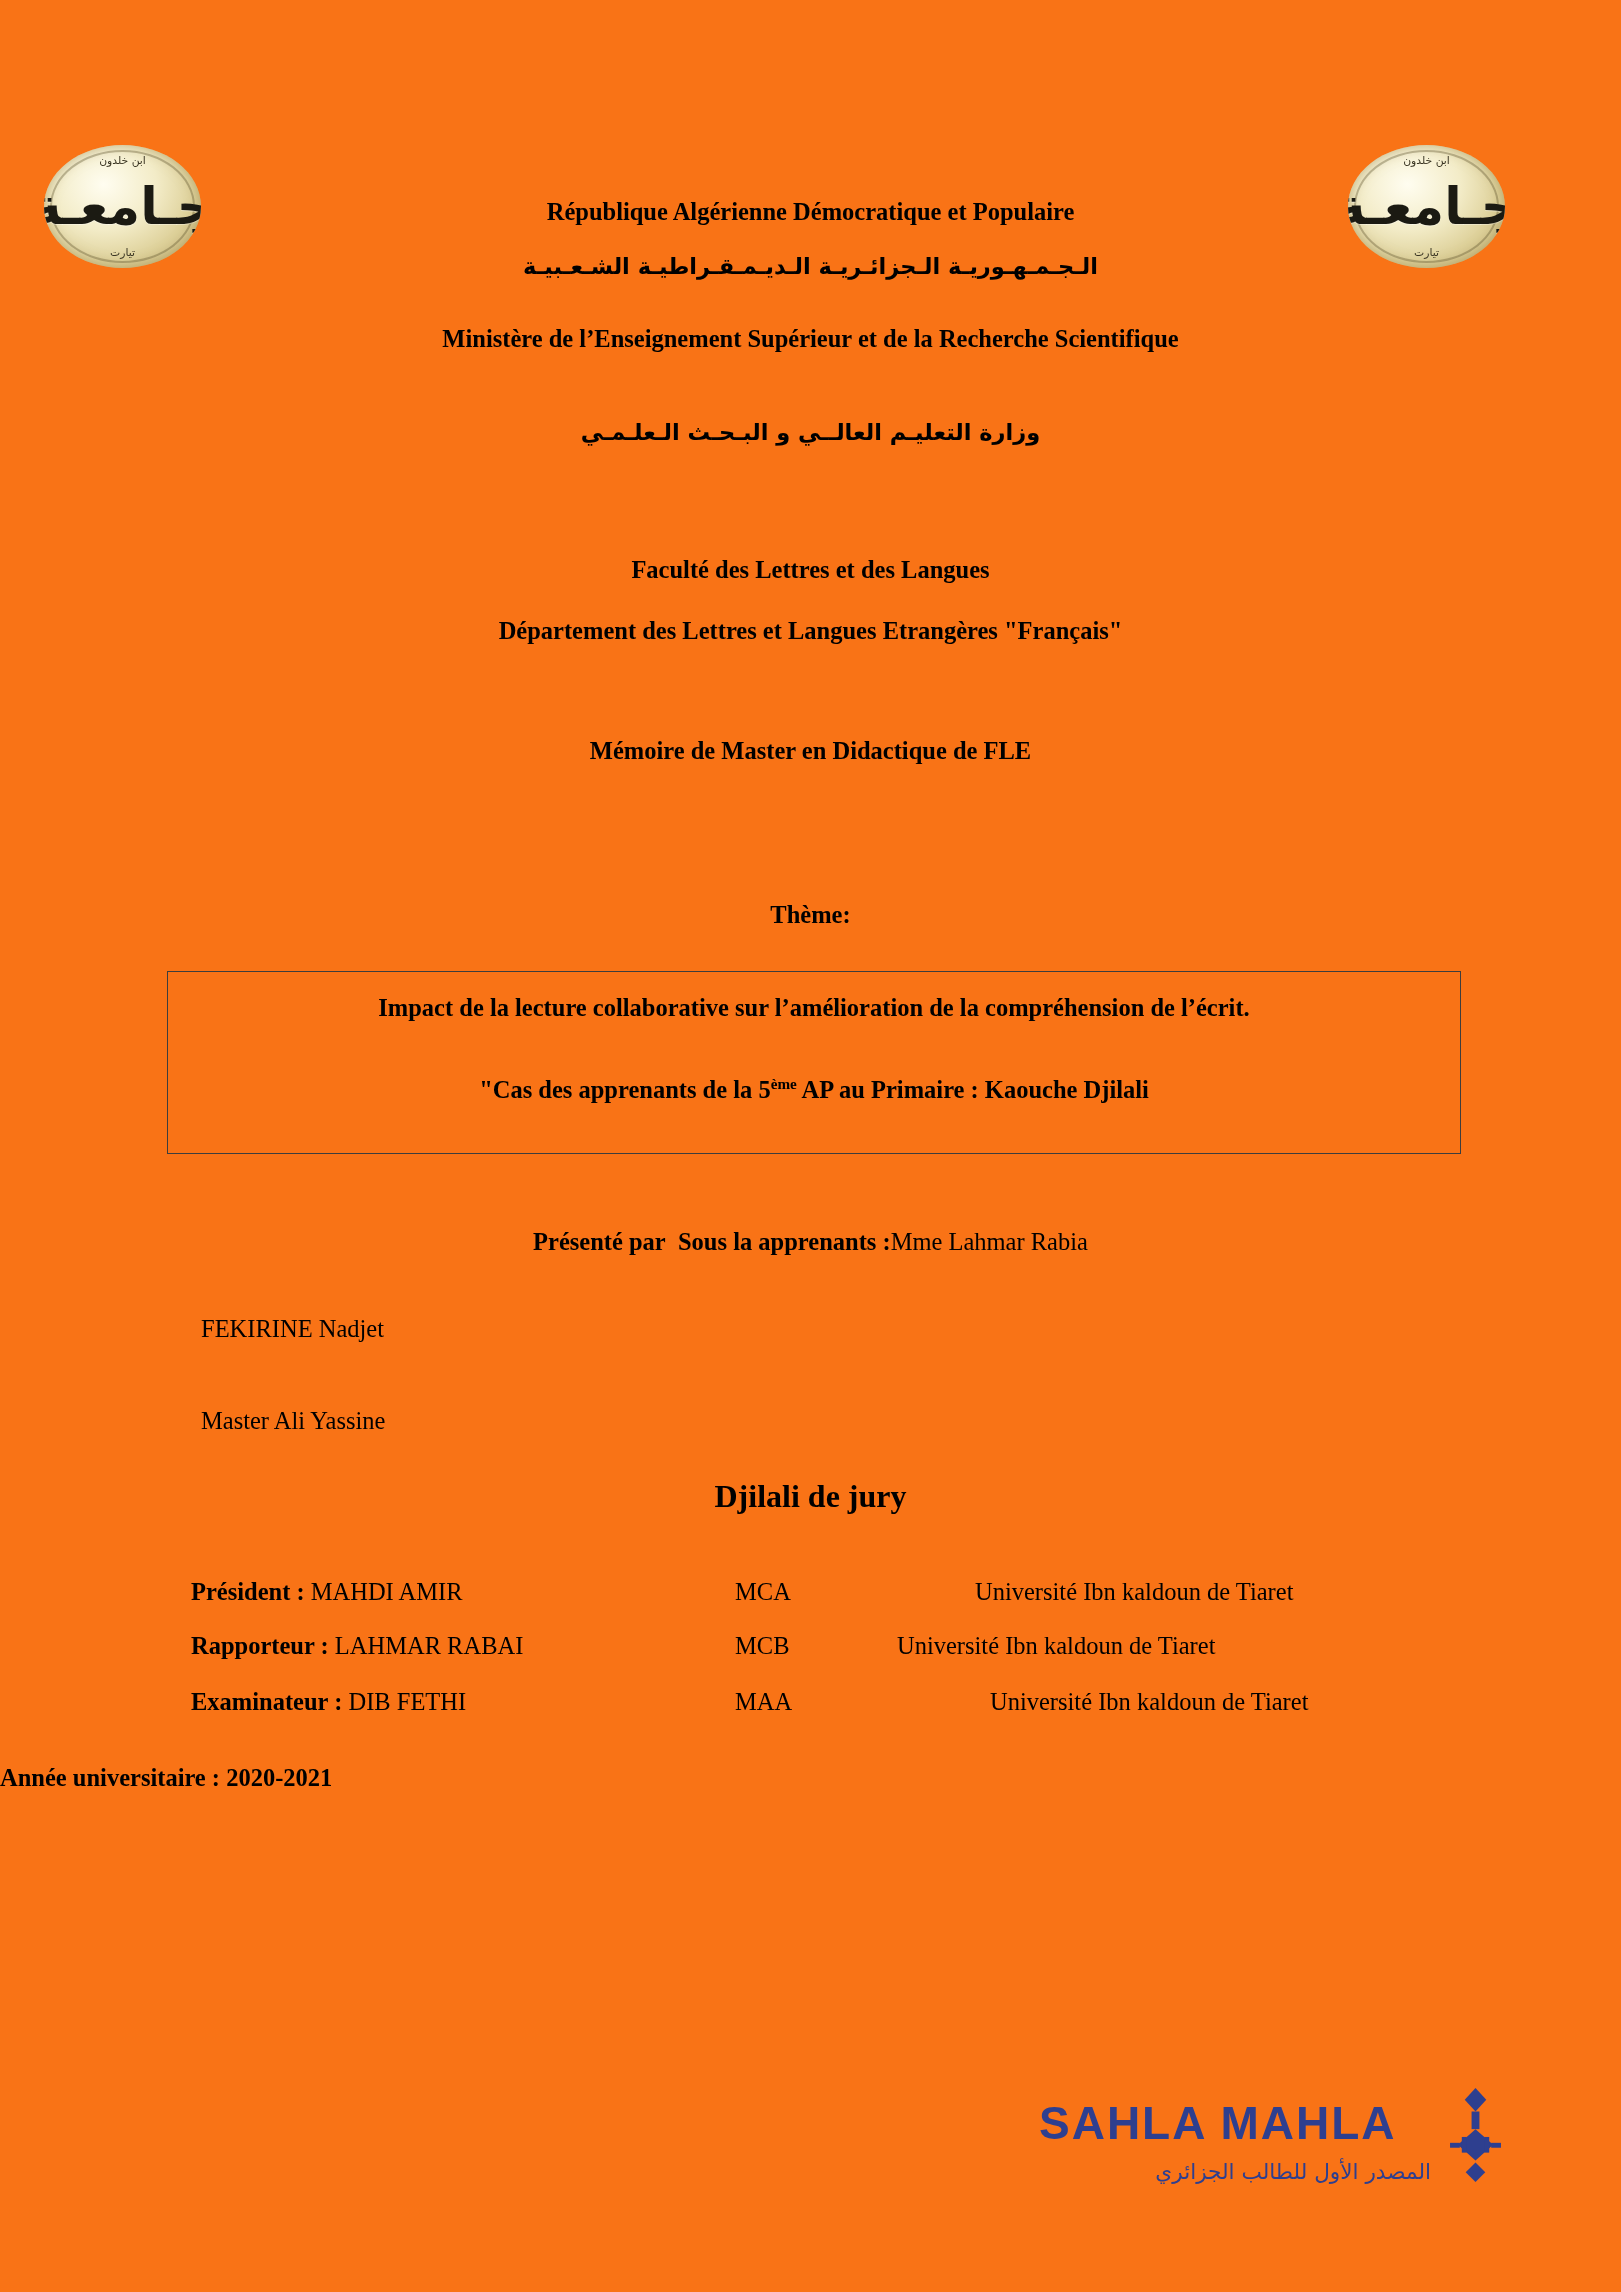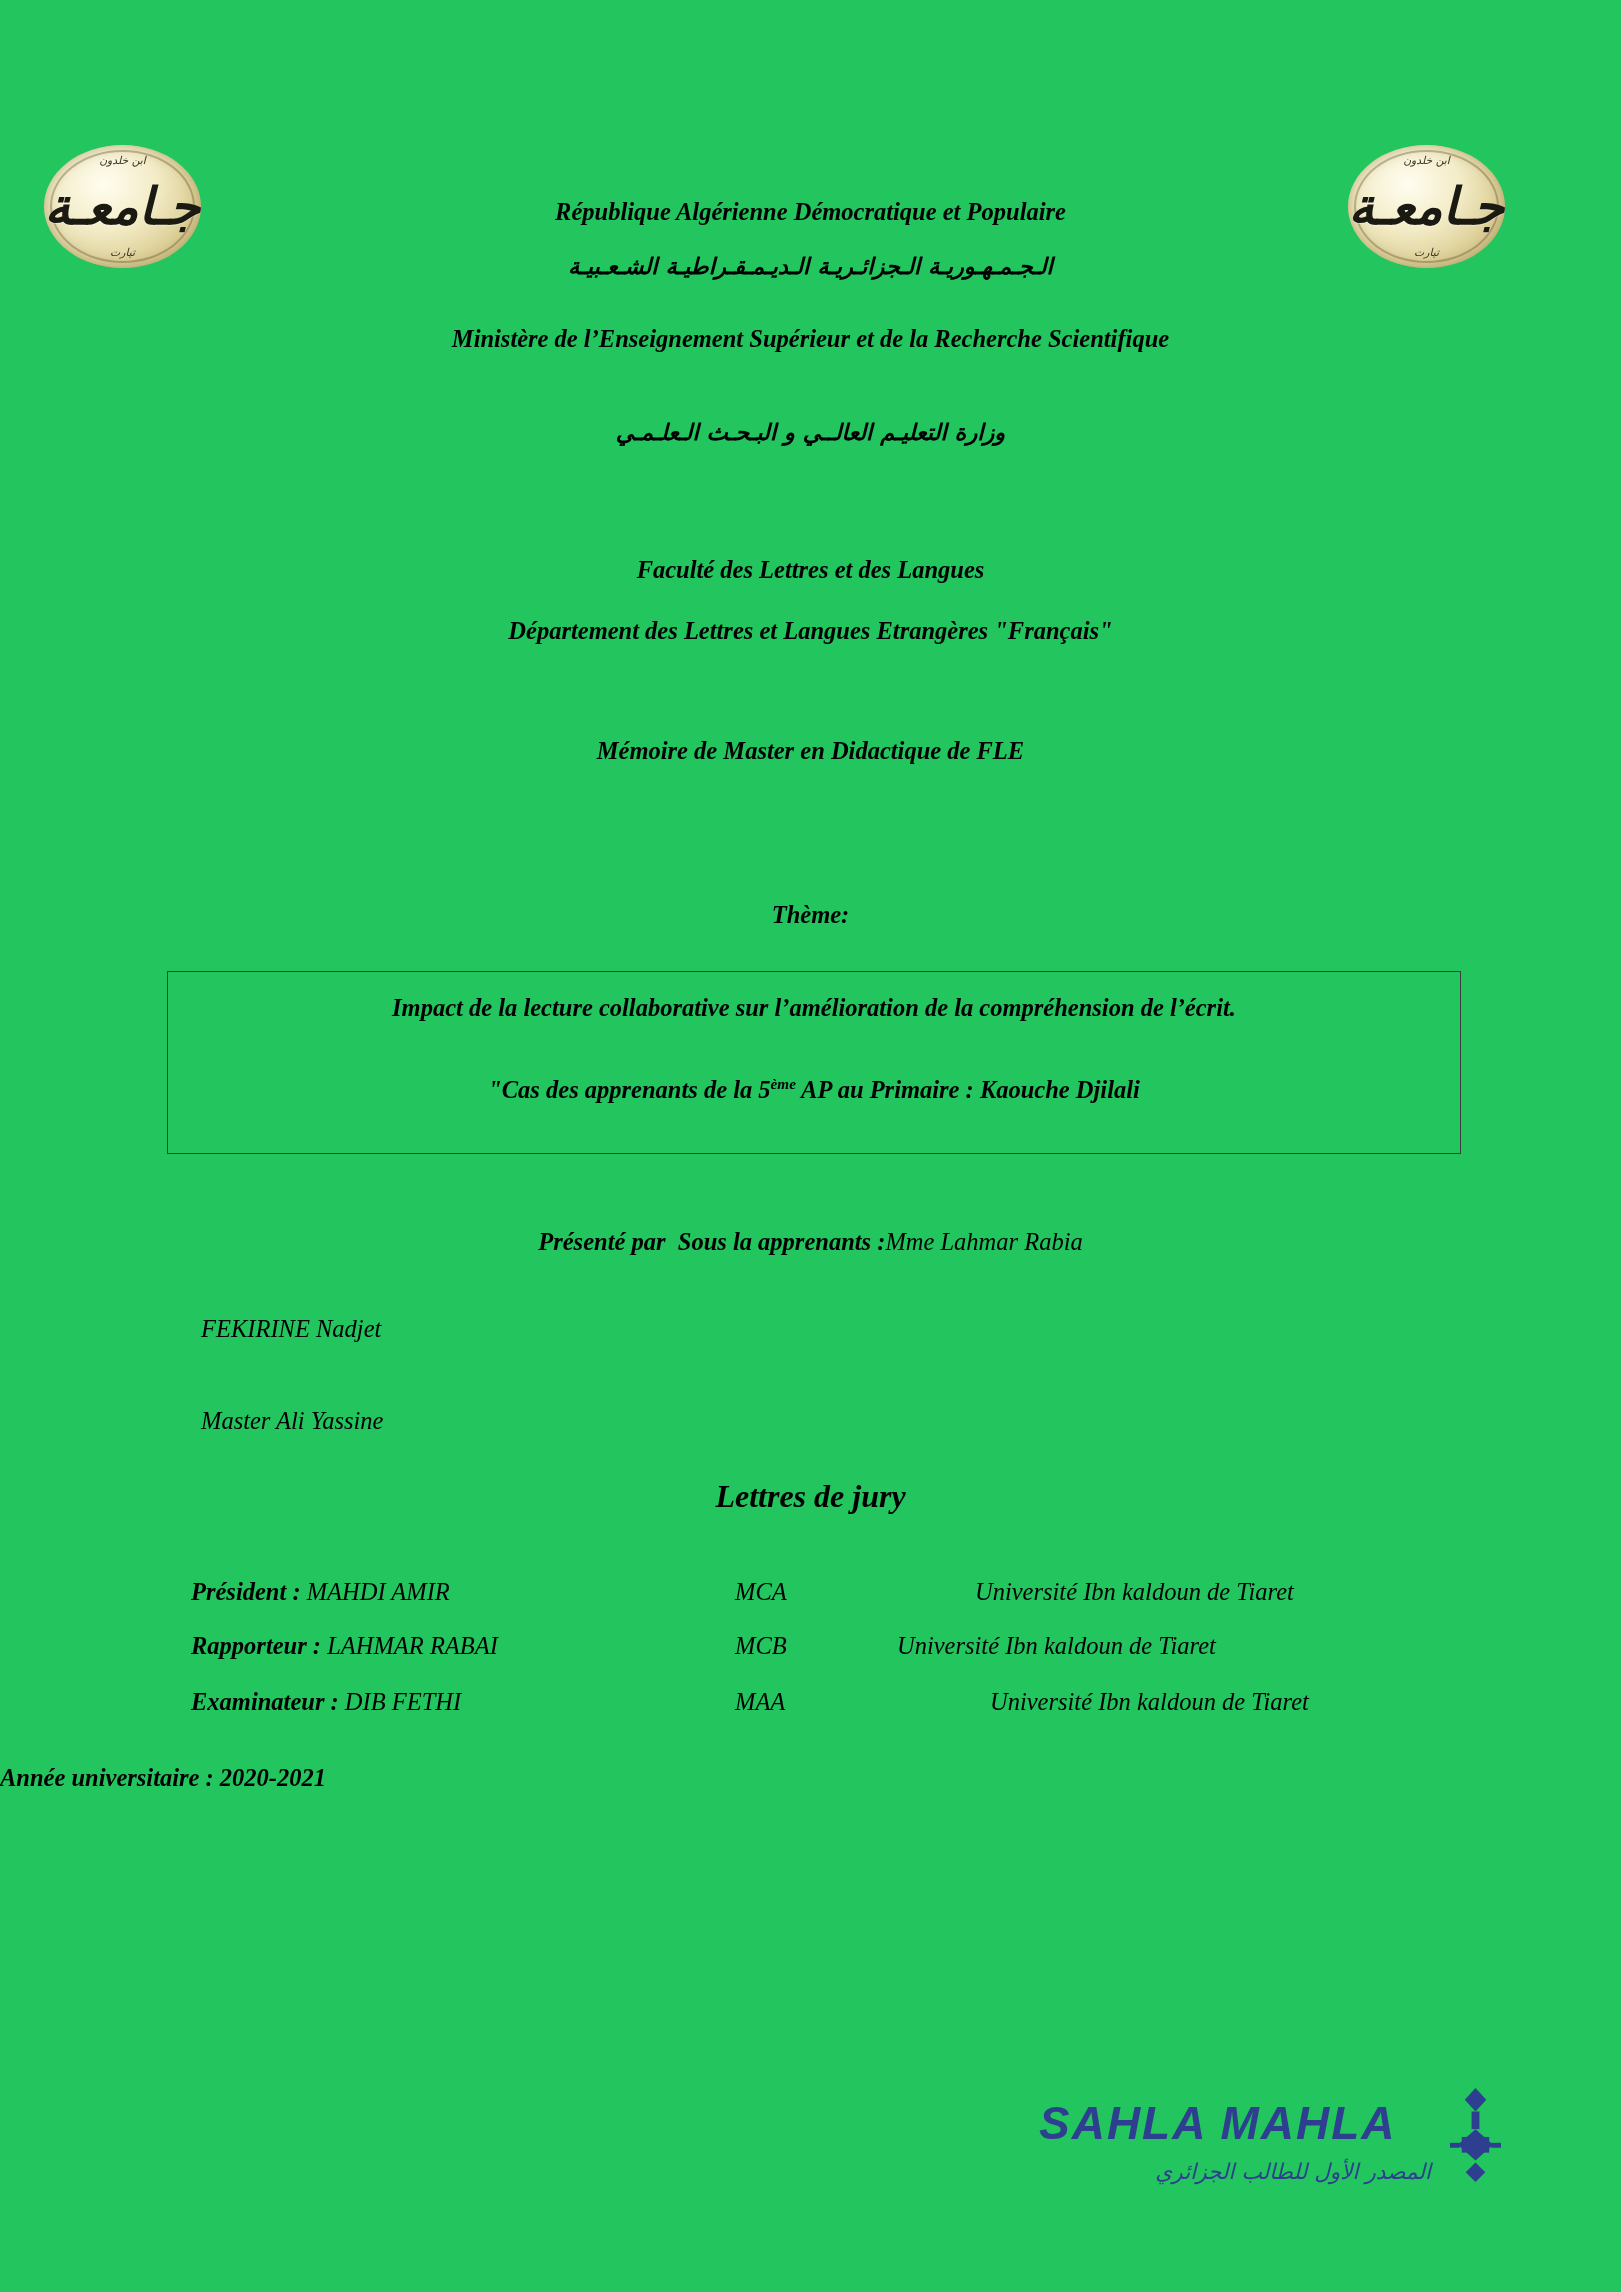--- a/index.html
+++ b/index.html
@@ -4,25 +4,24 @@
 <style>
   html, body {
     margin: 0;
     padding: 0;
     background: #ffffff;
   }
   .page {
     position: relative;
     width: 1621px;
     height: 2293px;
-    background: #22c55e;
+    background: #f97316;
     font-family: "Liberation Serif", "DejaVu Serif", serif;
     color: #000000;
     overflow: hidden;
-    font-style: italic;
   }
 
   
   .seal {
     position: absolute;
     width: 157px;
     height: 123px;
     border-radius: 50%;
     background:
       radial-gradient(ellipse at 38% 32%, #fffdf0 0%, #f3ecc8 38%, #ded19a 66%, #c9b97e 88%, #b9a86c 100%);
@@ -237,21 +236,21 @@
   </div>
 
   <div class="present-line" style="top:1228px;">
     <b>Présenté par</b><b>&nbsp;&nbsp;</b><b>Sous la apprenants :</b><span class="sup-name">Mme Lahmar Rabia</span>
   </div>
 
   <div class="author" style="top:1315px;">FEKIRINE Nadjet</div>
 
   <div class="author" style="top:1407px;">Master Ali Yassine</div>
 
-  <div class="jury-title">Lettres de jury</div>
+  <div class="jury-title">Djilali de jury</div>
 
   <div class="jury-row" style="top:1578px;">
     <span class="jury-role">Président :</span>
     <span class="jury-name">MAHDI AMIR</span>
     <span class="jury-grade">MCA</span>
     <span class="jury-univ" style="left:784px;">Université Ibn kaldoun de Tiaret</span>
   </div>
 
   <div class="jury-row" style="top:1632px;">
     <span class="jury-role">Rapporteur :</span>

